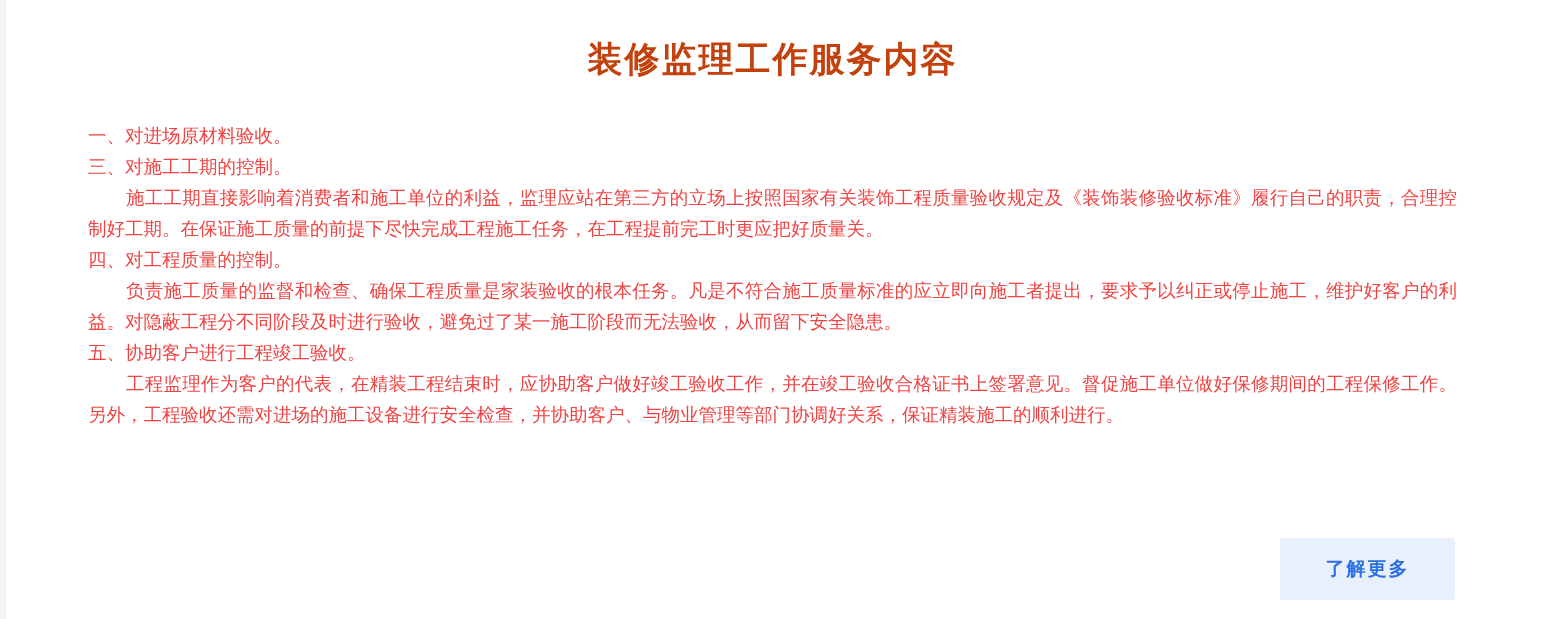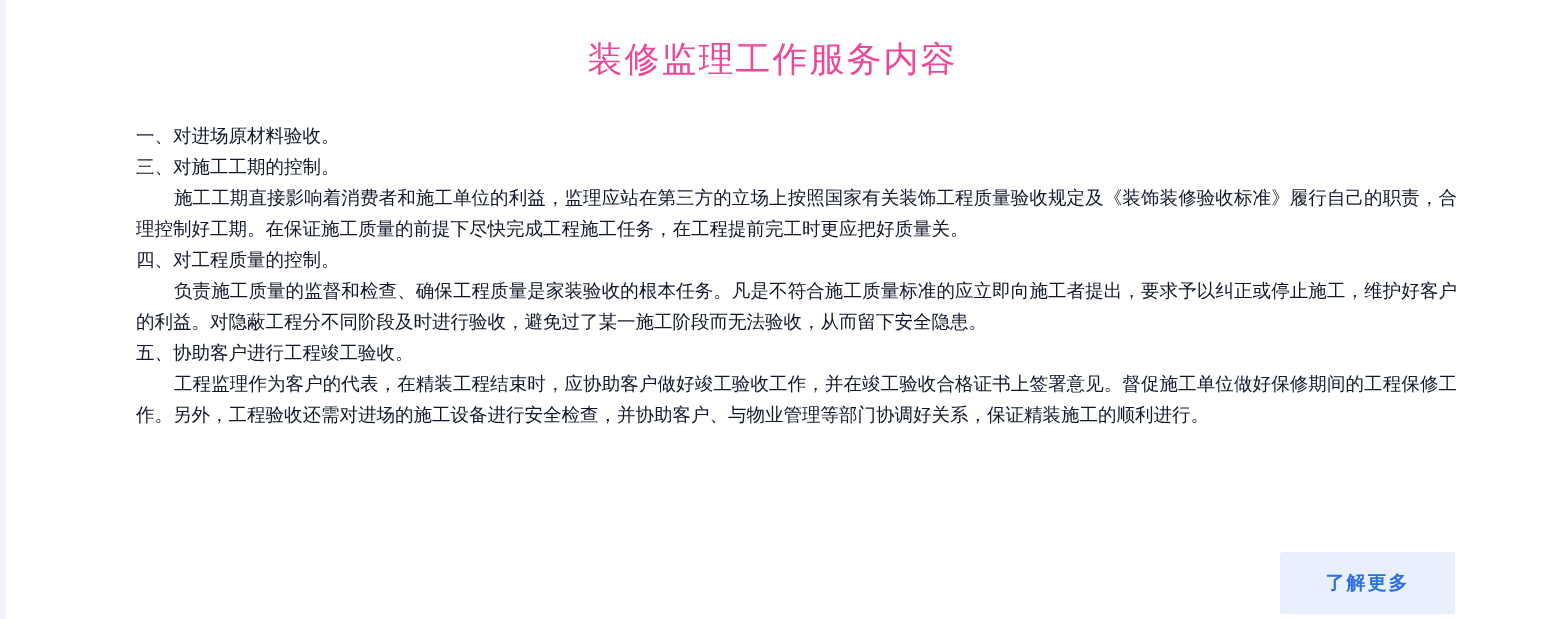--- a/index.html
+++ b/index.html
@@ -26,50 +26,49 @@
     position: absolute;
     left: 0;
     top: 0;
     width: 1545px;
     height: 619px;
     box-sizing: border-box;
     padding: 0 88px;
   }
   .doc-title {
     text-align: center;
-    color: #ec4899;
+    color: #c2410c;
     font-size: 35px;
-    font-weight: normal;
+    font-weight: bold;
     letter-spacing: 2px;
     margin-top: 36px;
     margin-bottom: 0;
     line-height: 1.3;
   }
   .body-block {
     margin-top: 38px;
-    color: #0f172a;
+    color: #ef4444;
     font-size: 18.5px;
     line-height: 31px;
-    margin-left: 48px;
   }
   .sec-heading {
     margin: 0;
     text-indent: 0;
     white-space: nowrap;
   }
   .sec-para {
     margin: 0;
     text-indent: 38px;
     text-align: justify;
     text-justify: inter-ideograph;
   }
   .cta-wrap {
     position: absolute;
     right: 90px;
-    top: 552px;
+    top: 538px;
     width: 175px;
     height: 62px;
   }
   .cta-button {
     width: 175px;
     height: 62px;
     background: #e8f0fd;
     border: none;
     border-radius: 3px;
     color: #2b6fe0;

